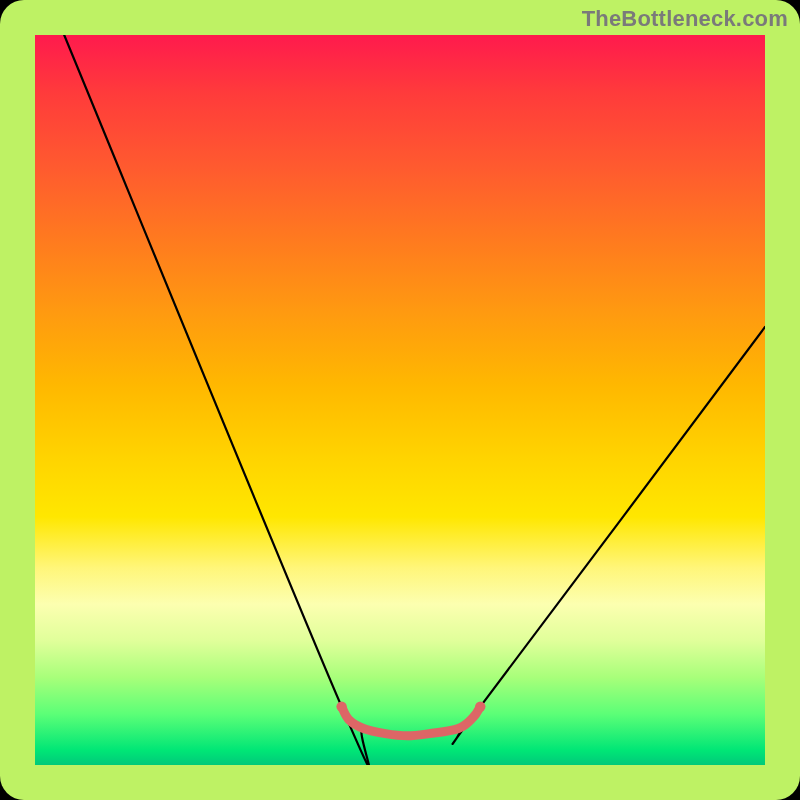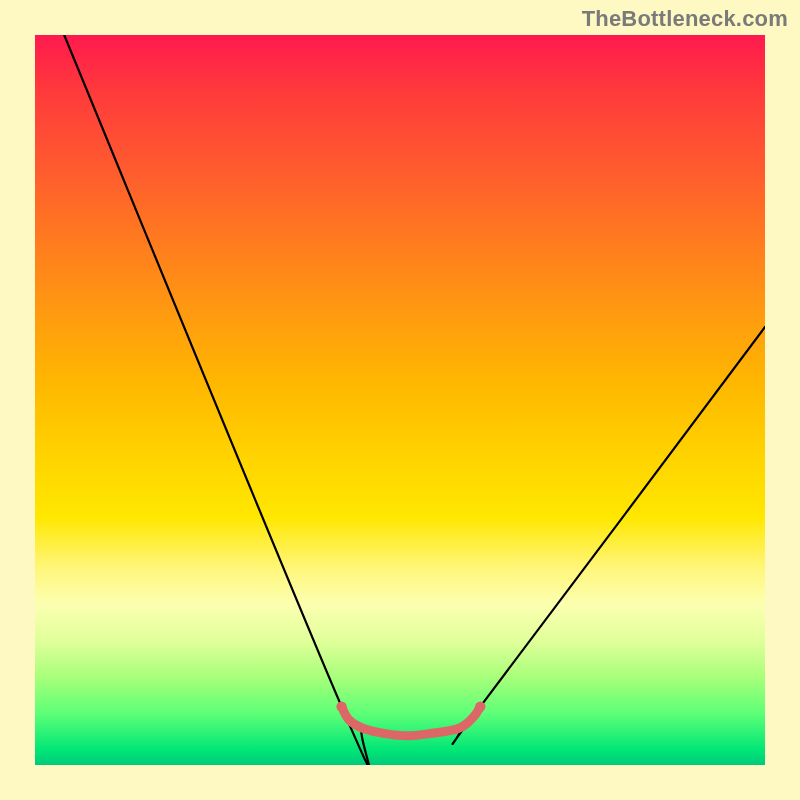--- a/index.html
+++ b/index.html
@@ -7,21 +7,22 @@
     padding: 0;
     width: 800px;
     height: 800px;
     background: #000;
     overflow: hidden;
   }
   .frame {
     position: relative;
     width: 800px;
     height: 800px;
-    background: #fef9c3;
+    background: #bef264;
+    border-radius: 24px;
   }
   .plot-area {
     position: absolute;
     left: 35px;
     top: 35px;
     width: 730px;
     height: 730px;
     background: linear-gradient(to bottom,
       #ff1a4d 0%,
       #ff3b3b 8%,

